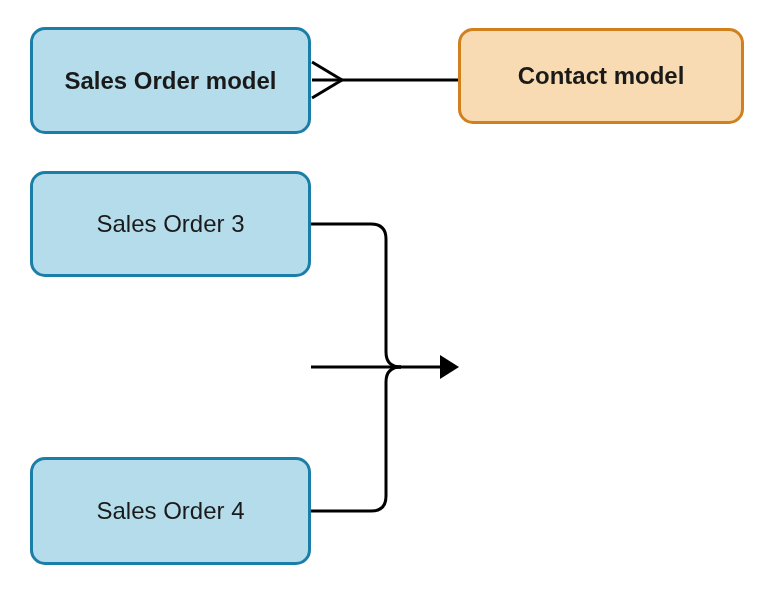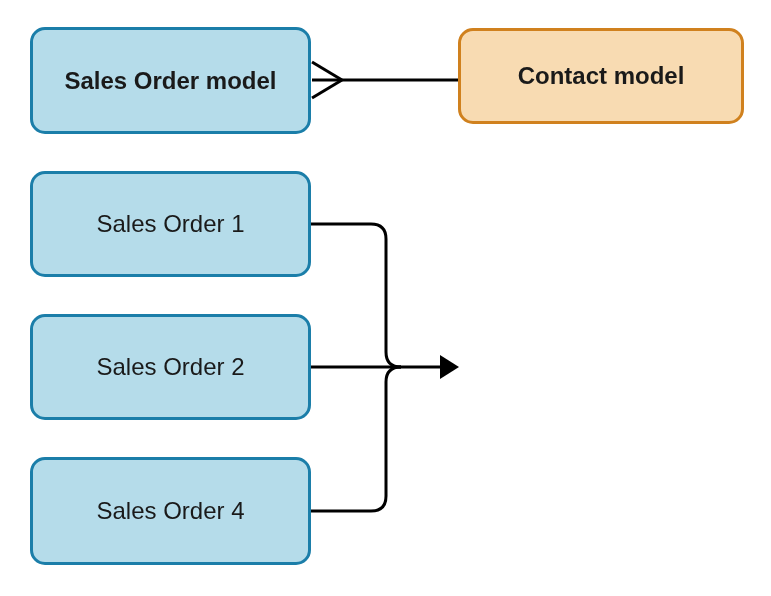--- a/index.html
+++ b/index.html
@@ -89,25 +89,22 @@
 
   <div class="node blue model node-sales-order-model">
     <span>Sales Order model</span>
   </div>
 
   <div class="node orange model node-contact-model">
     <span>Contact model</span>
   </div>
 
   <div class="node blue node-sales-order-1">
-    <span>Sales Order 1</span>
+    <span>Sales Order 3</span>
   </div>
 
-  <div class="node blue node-sales-order-2">
-    <span>Sales Order 2</span>
-  </div>
 
   <div class="node blue node-sales-order-3">
     <span>Sales Order 4</span>
   </div>
 
 
 </div>
 
 </body></html>

